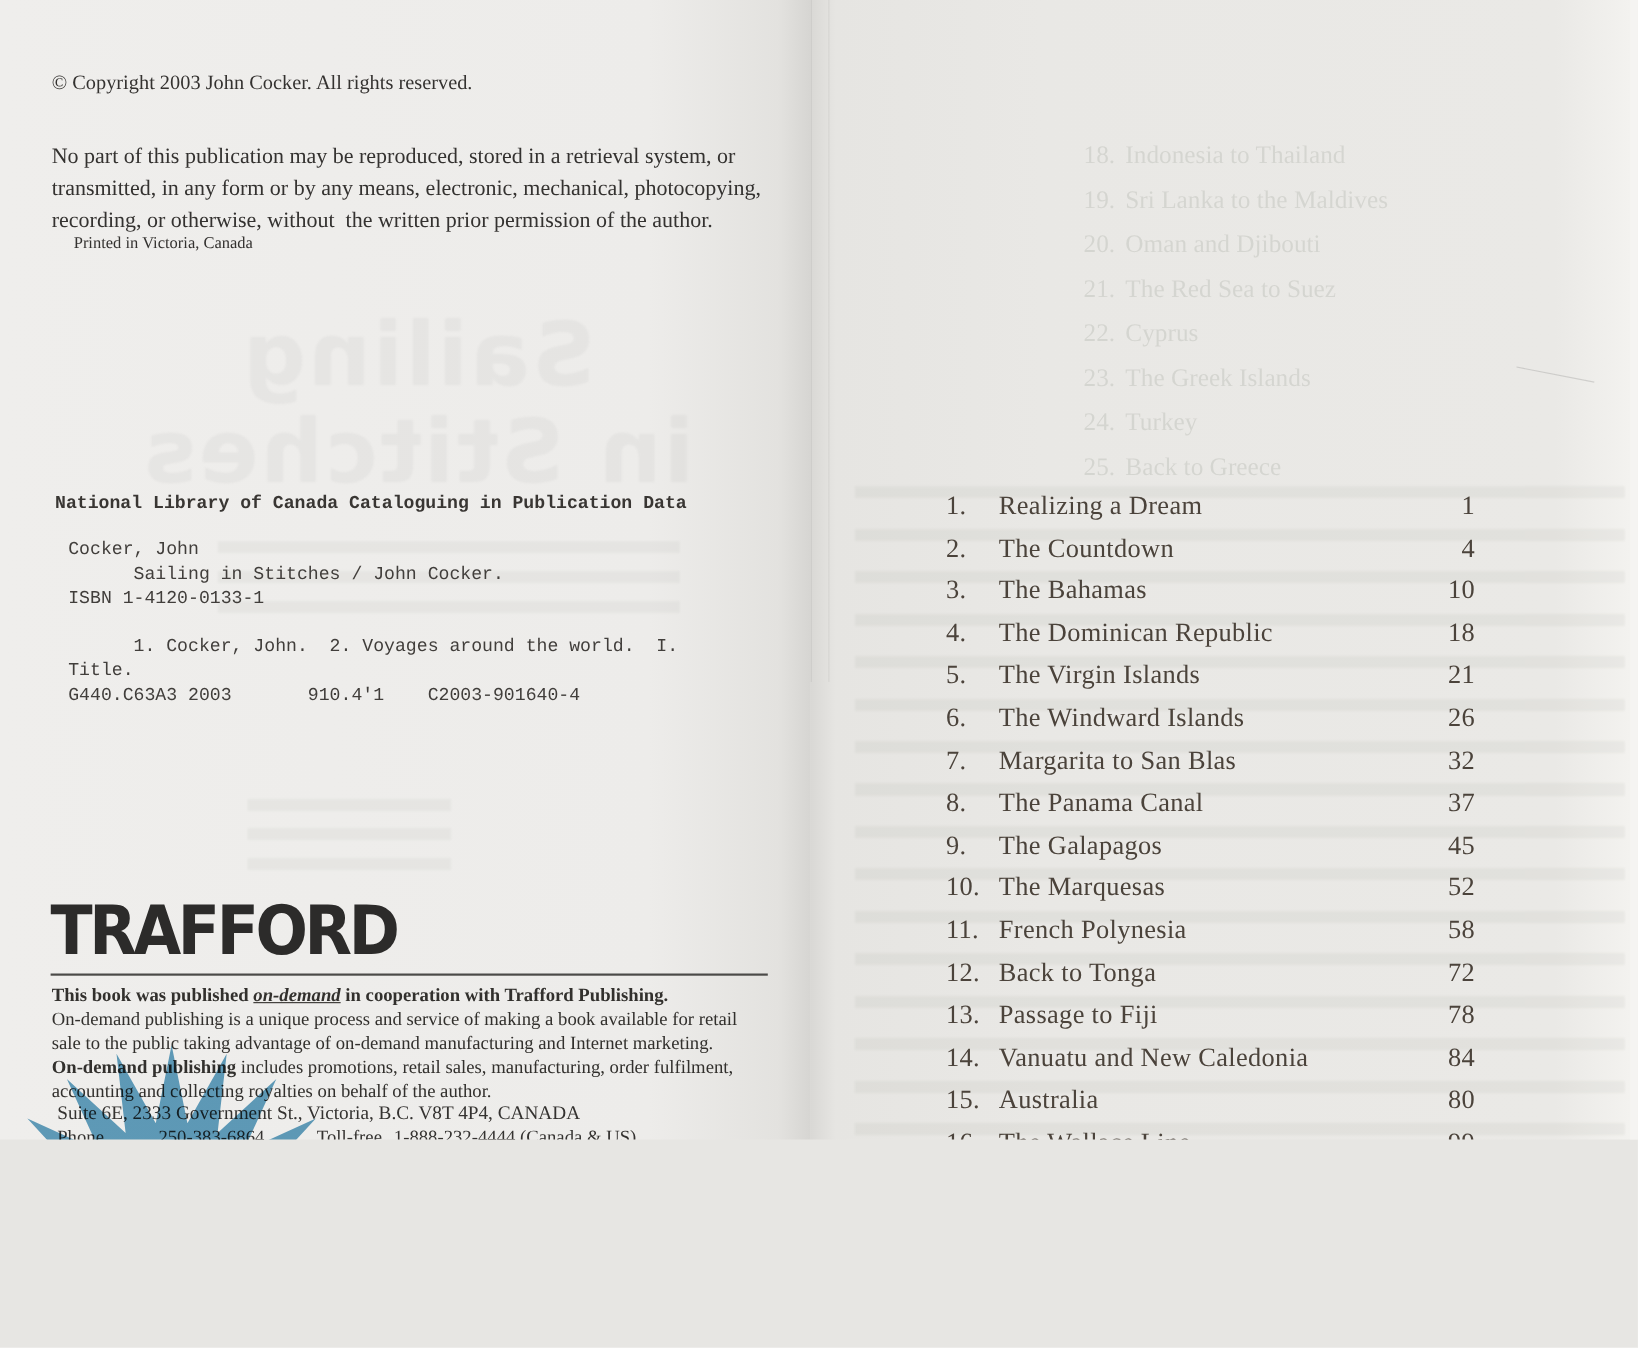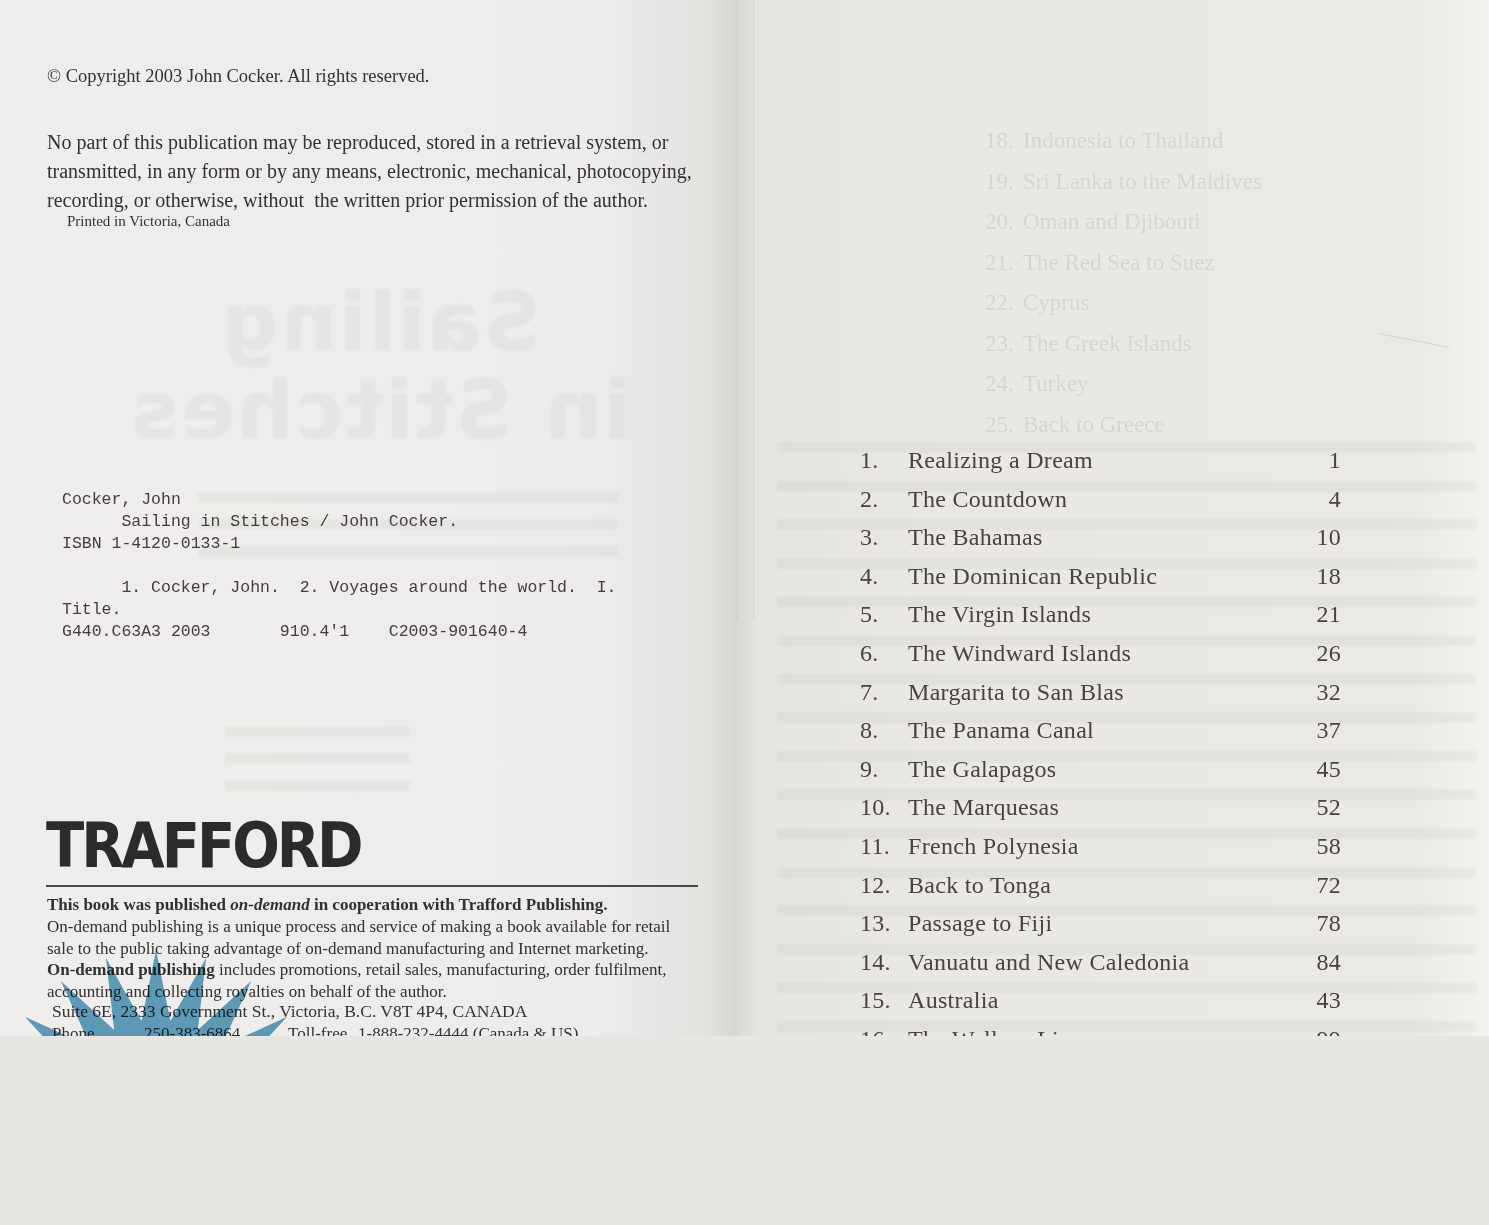--- a/index.html
+++ b/index.html
@@ -30,21 +30,21 @@
   .cat-body{position:absolute;left:50px;top:489px;font-family:"Liberation Mono",monospace;
     font-size:16.5px;line-height:22px;color:#413e3b;white-space:pre;margin-left:12px;}
 
   
   .trafford-logo{position:absolute;left:46px;top:810px;font-family:"DejaVu Sans",sans-serif;
     font-weight:800;font-size:55px;letter-spacing:-3px;color:#2c2b2a;
     transform:scale(1.02,1.12);transform-origin:left top;}
   .pub-rule{position:absolute;left:46px;top:885px;width:652px;height:2px;background:#4b4a48;}
   .pub-blurb{position:absolute;left:47px;top:894px;width:640px;font-size:17px;line-height:21.8px;color:#32302d;}
   .pub-blurb b{font-weight:bold;}
-  .pub-blurb i{font-style:italic;}
+  .pub-blurb i{font-style:italic;text-decoration:underline;}
 
   .address{position:absolute;left:52px;top:1001px;font-size:17.5px;color:#343230;}
   .contact{position:absolute;left:52px;top:1024px;width:660px;font-size:17px;color:#343230;}
   .c-row{position:relative;height:27.5px;}
   .c1{position:absolute;left:0;}
   .c2{position:absolute;left:92px;}
   .c3{position:absolute;left:236px;}
   .c4{position:absolute;left:306px;}
   .c3w{position:absolute;left:230px;}
   .division{font-size:12px;letter-spacing:0.4px;color:#3b3935;top:4px;}
@@ -106,20 +106,21 @@
     <div class="copyright line">© Copyright 2003 John Cocker. All rights reserved.</div>
 
     <div class="rights">
       <div class="line">No part of this publication may be reproduced, stored in a retrieval system, or</div>
       <div class="line">transmitted, in any form or by any means, electronic, mechanical, photocopying,</div>
       <div class="line">recording, or otherwise, without  the written prior permission of the author.</div>
     </div>
 
     <div class="printed line">Printed in Victoria, Canada</div>
 
+    <div class="cat-header">National Library of Canada Cataloguing in Publication Data</div>
     <div class="cat-body">Cocker, John
       Sailing in Stitches / John Cocker.
 ISBN 1-4120-0133-1
 
       1. Cocker, John.  2. Voyages around the world.  I.
 Title.
 G440.C63A3 2003       910.4'1    C2003-901640-4</div>
 
     <div class="trafford-logo">TRAFFORD</div>
     <div class="pub-rule"></div>
@@ -303,21 +304,21 @@
 
         <div class="toc-row">
           <span class="toc-num">14.</span>
           <span class="toc-title">Vanuatu and New Caledonia</span>
           <span class="toc-page">84</span>
         </div>
 
         <div class="toc-row">
           <span class="toc-num">15.</span>
           <span class="toc-title">Australia</span>
-          <span class="toc-page">43</span>
+          <span class="toc-page">80</span>
         </div>
 
         <div class="toc-row">
           <span class="toc-num">16.</span>
           <span class="toc-title">The Wallace Line</span>
           <span class="toc-page">99</span>
         </div>
 
         <div class="toc-row">
           <span class="toc-num">17.</span>

